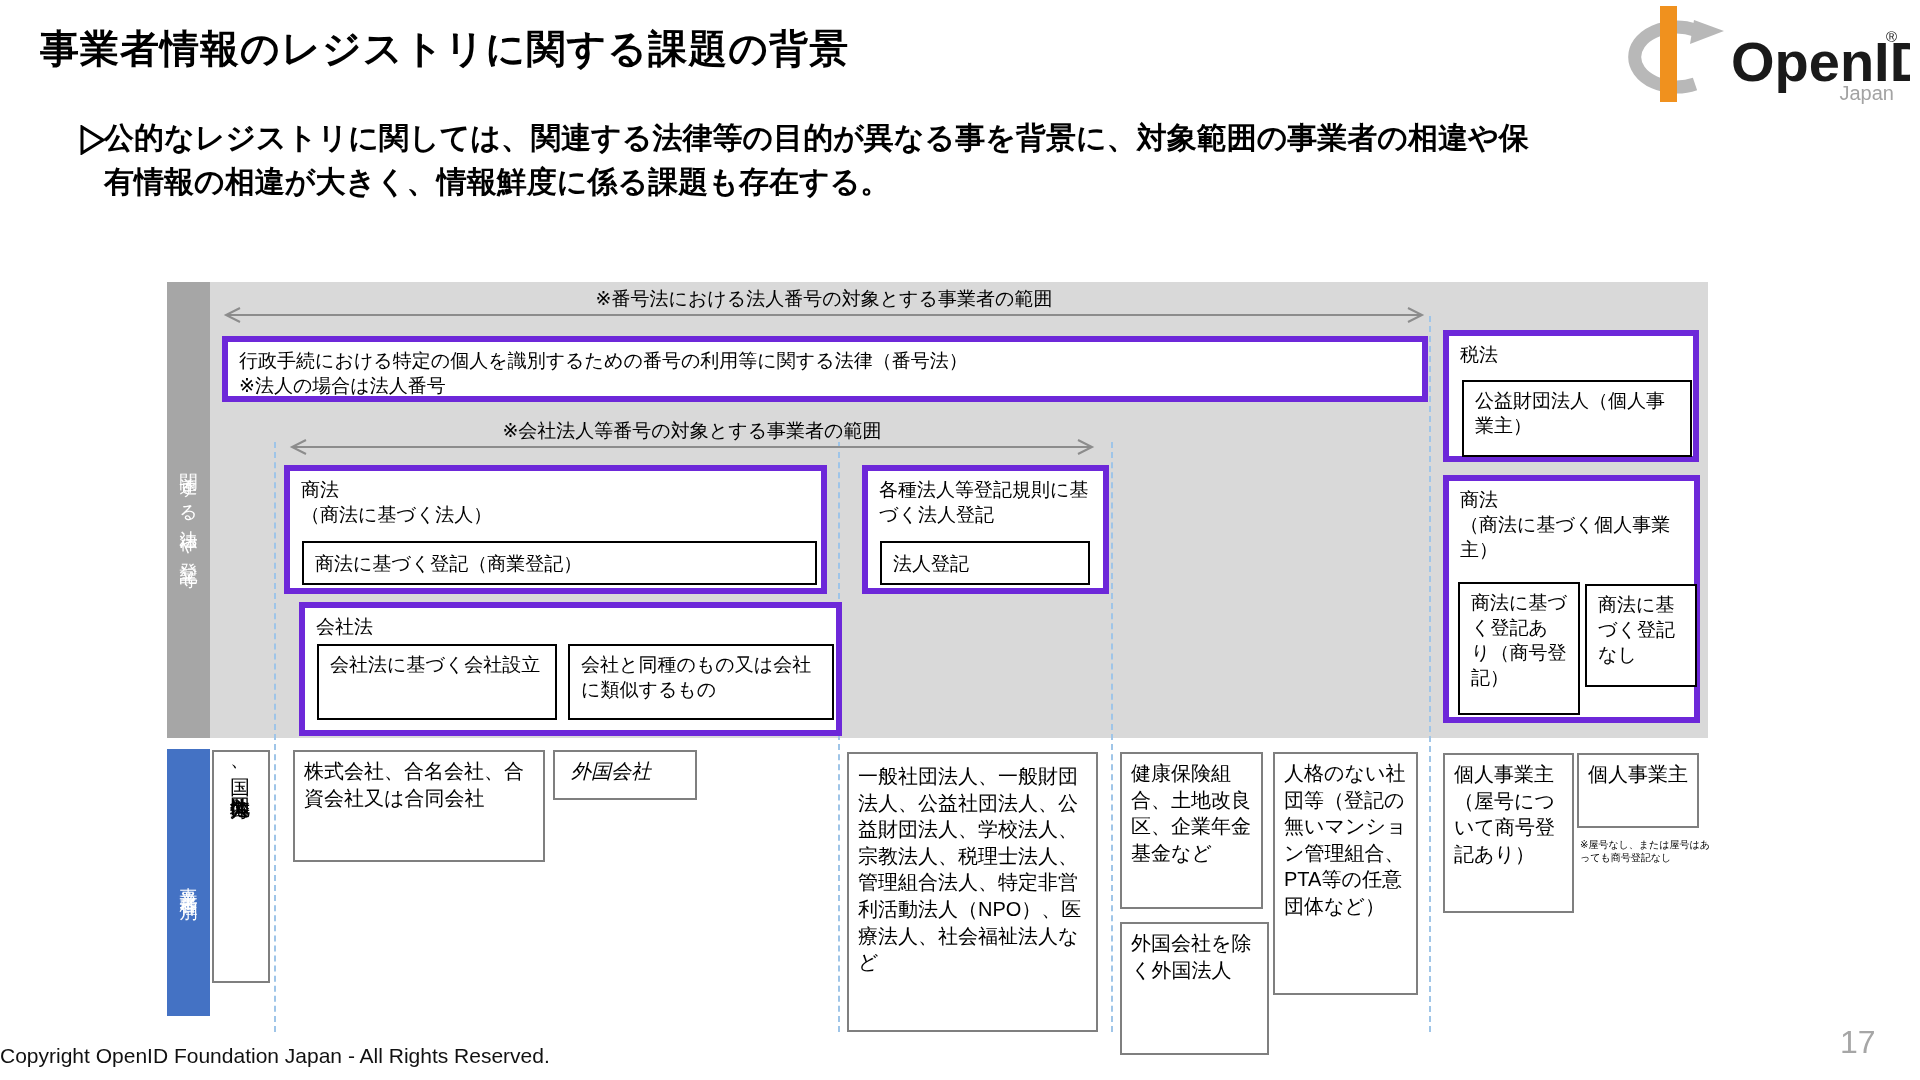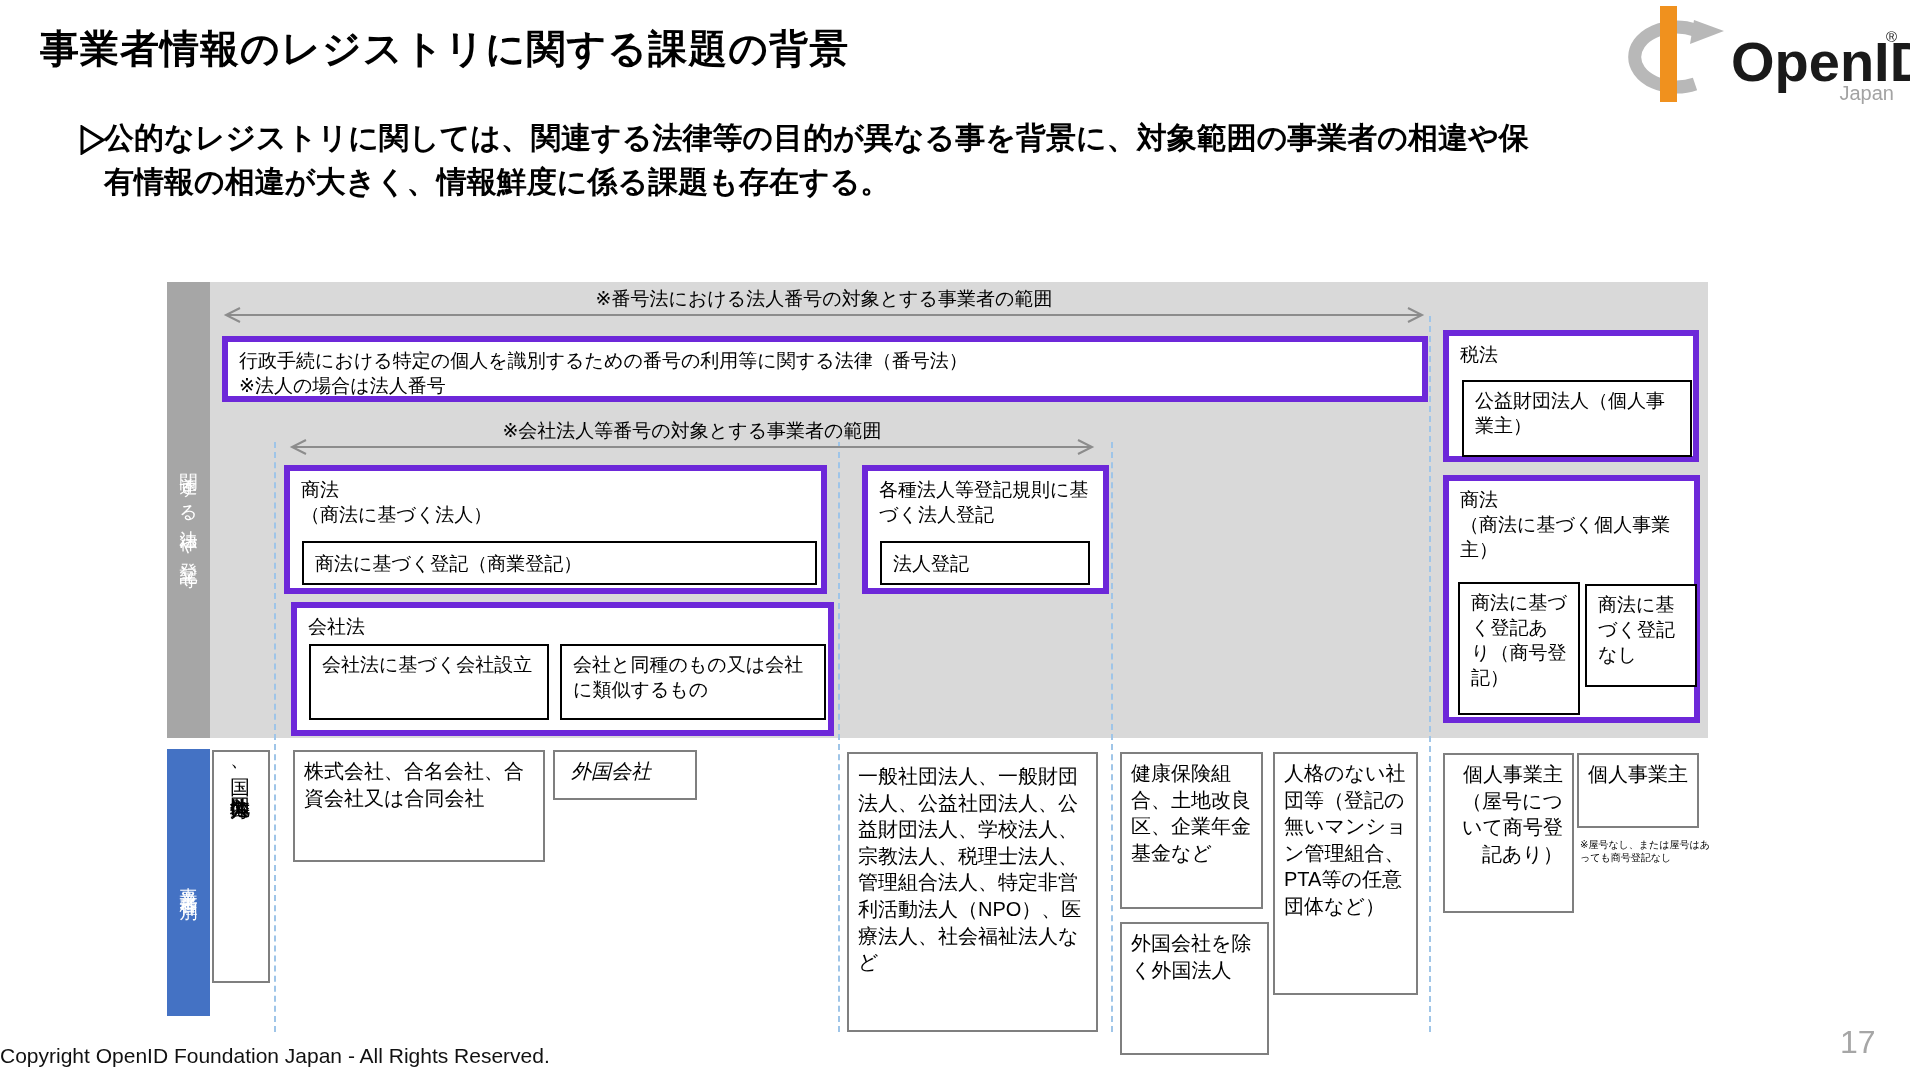--- a/index.html
+++ b/index.html
@@ -97,21 +97,21 @@
     <div class="abs law-box" style="left:117px;top:183px;width:543px;height:129px;">
       <div class="btxt" style="padding-bottom:0;">
         <div>商法</div>
         <div>（商法に基づく法人）</div>
       </div>
       <div class="law-inner" style="left:12px;top:70px;width:515px;height:44px;">
         <div class="btxt" style="padding-top:8px;">商法に基づく登記（商業登記）</div>
       </div>
     </div>
 
-    <div class="abs law-box" style="left:124px;top:320px;width:543px;height:134px;">
+    <div class="abs law-box" style="left:132px;top:320px;width:543px;height:134px;">
       <div class="btxt" style="padding-bottom:0;">会社法</div>
       <div class="law-inner" style="left:12px;top:36px;width:240px;height:76px;">
         <div class="btxt">会社法に基づく会社設立</div>
       </div>
       <div class="law-inner" style="left:263px;top:36px;width:266px;height:76px;">
         <div class="btxt">会社と同種のもの又は会社に類似するもの</div>
       </div>
     </div>
 
     <div class="abs law-box" style="left:695px;top:183px;width:247px;height:129px;">
@@ -162,21 +162,21 @@
     </div>
 
     <div class="abs ent-box" style="left:953px;top:640px;width:149px;height:133px;">
       <div class="etxt">外国会社を除く外国法人</div>
     </div>
 
     <div class="abs ent-box" style="left:1106px;top:470px;width:145px;height:243px;">
       <div class="etxt">人格のない社団等（登記の無いマンション管理組合、PTA等の任意団体など）</div>
     </div>
 
-    <div class="abs ent-box" style="left:1276px;top:471px;width:131px;height:160px;text-align:right;">
+    <div class="abs ent-box" style="left:1276px;top:471px;width:131px;height:160px;">
       <div class="etxt">個人事業主（屋号について商号登記あり）</div>
     </div>
 
     <div class="abs ent-box" style="left:1410px;top:471px;width:122px;height:75px;">
       <div class="etxt">個人事業主</div>
     </div>
 
     <div class="abs" style="left:1413px;top:556px;width:132px;font-size:10px;line-height:1.32;">※屋号なし、または屋号はあっても商号登記なし</div>
 
   </div>

